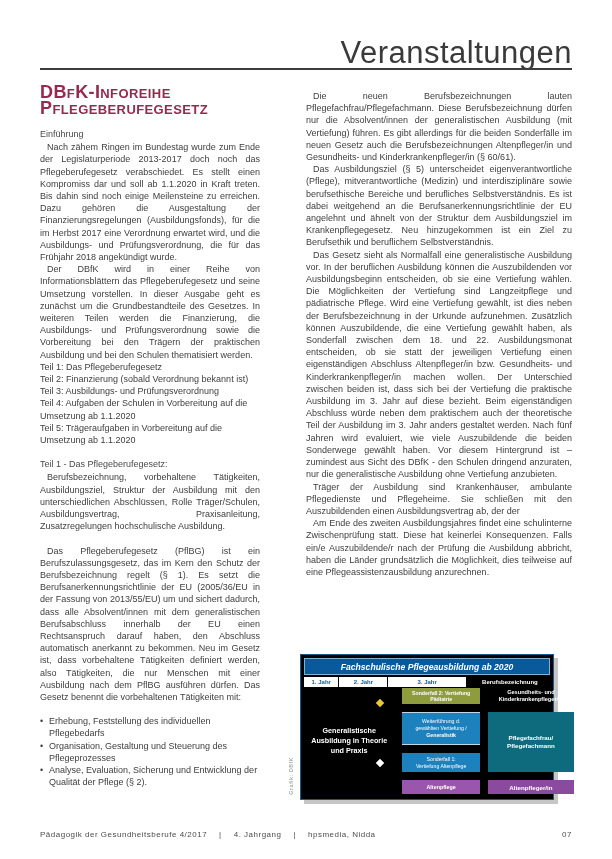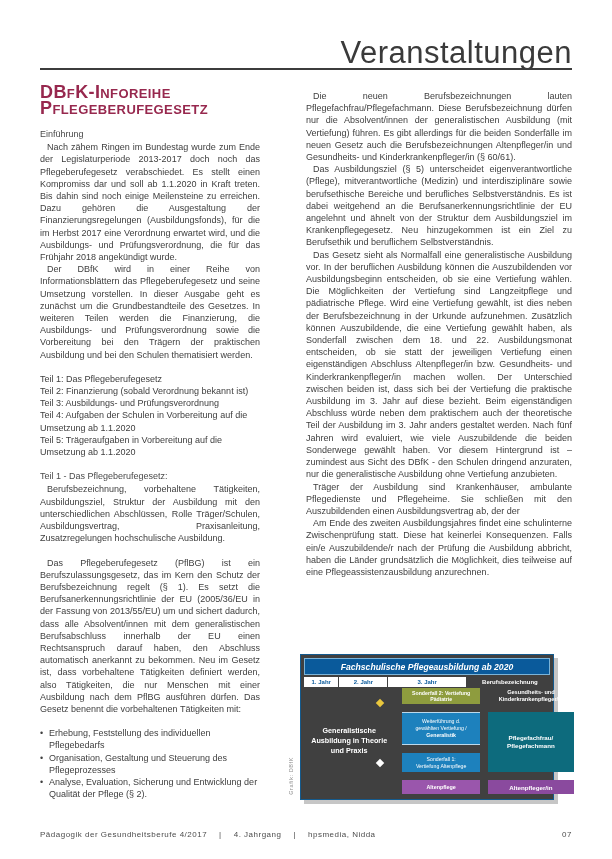--- a/index.html
+++ b/index.html
@@ -20,34 +20,34 @@
   
   .col{ font-size:9px; line-height:12.2px; text-align:justify; color:#404040;}
   .col-left{ position:absolute; left:40px; top:84px; width:256px;}
   .col-right{ position:absolute; left:306px; top:90px; width:266px; height:560px; overflow:hidden;}
   .article-heading{
     font-variant:small-caps; font-weight:bold; font-size:18px; line-height:16px;
     letter-spacing:.4px; color:#97284e; margin:0 0 12px 0; text-align:left;
   }
   .subhead{ margin:0 0 1px 0; color:#4a4a4a; text-align:left;}
   .para{ margin:0; text-indent:7px;}
-  .list-block{ margin:12px 0 0 0; text-align:left;}
+  .list-block{ margin:0 0 0 0; text-align:left;}
   .list-block div{ margin:0;}
   .teil1-head{ margin:12px 0 1px 0; text-align:left; color:#4a4a4a;}
   .lede{ margin:0;}
   .spaced{ margin-top:12px;}
   .bullets{ margin:12px 0 0 0; padding:0; list-style:none; text-align:left;}
   .bullets li{ position:relative; padding-left:9px; margin:0;}
   .bullets li::before{ content:"•"; position:absolute; left:0; top:0; font-size:9px;}
   
   .wrap-spacer{ float:right; width:36px; height:152px; margin-top:570px;}
   
   .figure{
     position:absolute; left:300px; top:654px; width:254px; height:146px;
-    background:#404040; border:1px solid #145a8d; box-sizing:border-box;
+    background:#000000; border:1px solid #145a8d; box-sizing:border-box;
     box-shadow:4px 4px 0 #c6c6c6; padding:3px;
     font-family:"Liberation Sans", sans-serif;
   }
   .fig-credit{
     position:absolute; left:-13px; bottom:4px;
     writing-mode:vertical-rl; transform:rotate(180deg);
     font-size:5.5px; letter-spacing:.6px; color:#8d8d8d;
   }
   .fig-title{
     background:#0a5a9b; border:1px solid #7ab3d8; color:#ffffff;

